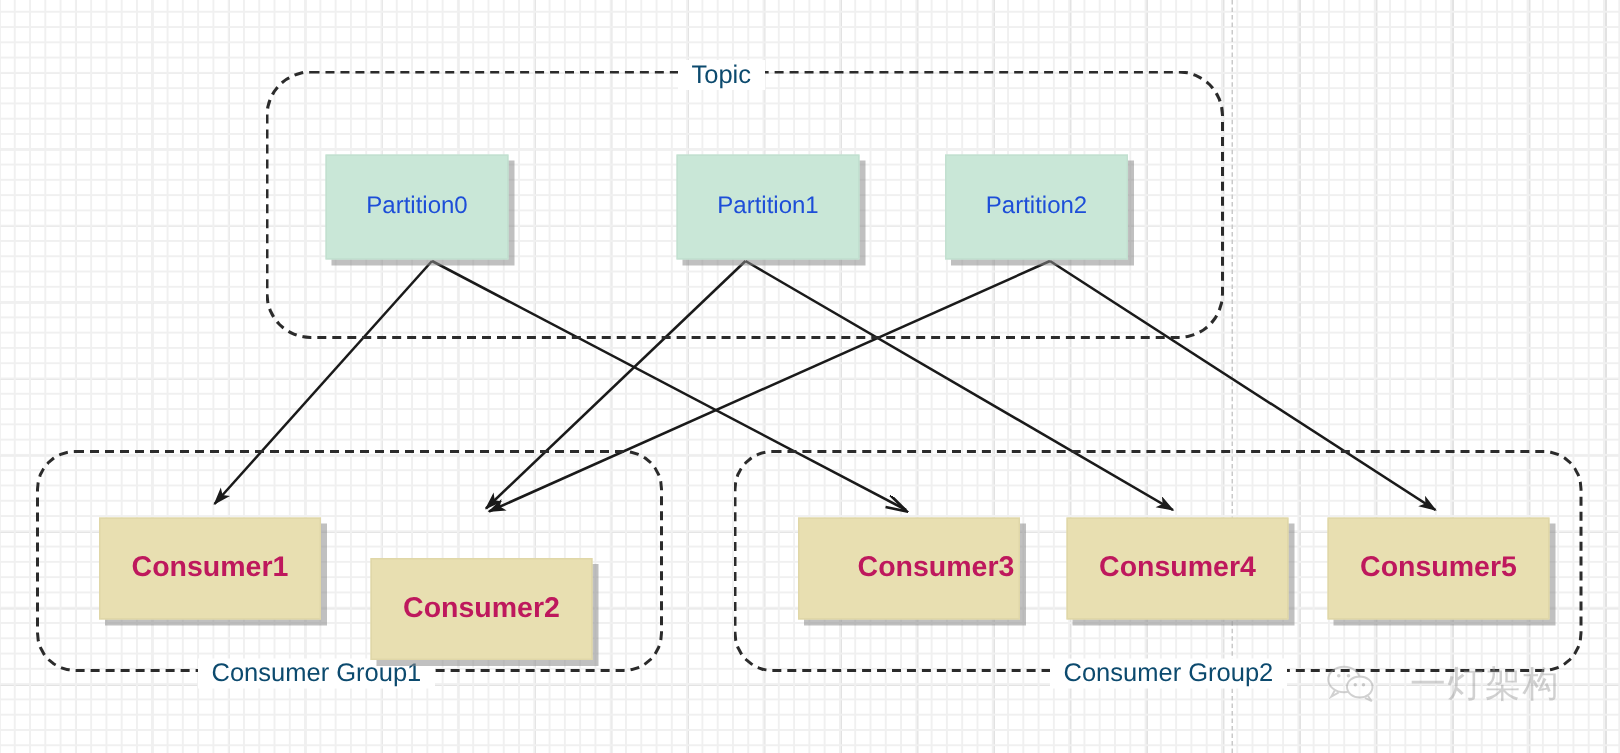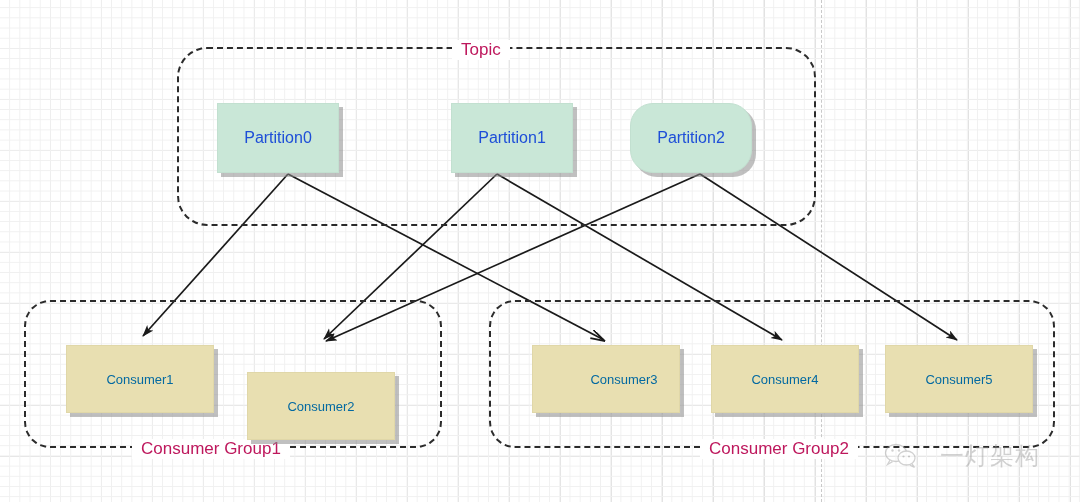--- a/index.html
+++ b/index.html
@@ -49,21 +49,21 @@
     left: 24px; top: 300px; width: 418px; height: 148px;
   }
   #group2-box {
     left: 489px; top: 300px; width: 566px; height: 148px;
   }
 
   
   .box-title {
     position: absolute;
     background: #ffffff;
-    color: #be185d;
+    color: #0c4a6e;
     font-size: 17px;
     line-height: 20px;
     white-space: nowrap;
     padding: 0 9px;
     text-align: center;
   }
   #topic-title { left: 452px; top: 40px; }
   #group1-title { left: 132px; top: 439px; }
   #group2-title { left: 700px; top: 439px; }
 
@@ -82,30 +82,30 @@
     border: 1px solid #c2e0d0;
     color: #1d4ed8;
     font-size: 16px;
     font-weight: 400;
     width: 122px;
     height: 70px;
   }
   .node.consumer {
     background: #e8dfb1;
     border: 1px solid #e0d7a8;
-    color: #0369a1;
-    font-size: 13px;
-    font-weight: normal;
+    color: #be185d;
+    font-size: 19px;
+    font-weight: bold;
     width: 148px;
     height: 68px;
   }
 
   #partition0 { left: 217px; top: 103px; }
   #partition1 { left: 451px; top: 103px; }
-  #partition2 { left: 630px; top: 103px; border-radius: 23px; }
+  #partition2 { left: 630px; top: 103px; }
 
   #consumer1 { left: 66px;  top: 345px; }
   #consumer2 { left: 247px; top: 345px; margin-top: 27px; }
   #consumer3 { left: 532px; top: 345px; padding-left: 36px; }
   #consumer4 { left: 711px; top: 345px; justify-content: center; }
   #consumer5 { left: 885px; top: 345px; }
 
   
   #arrows {
     position: absolute;

